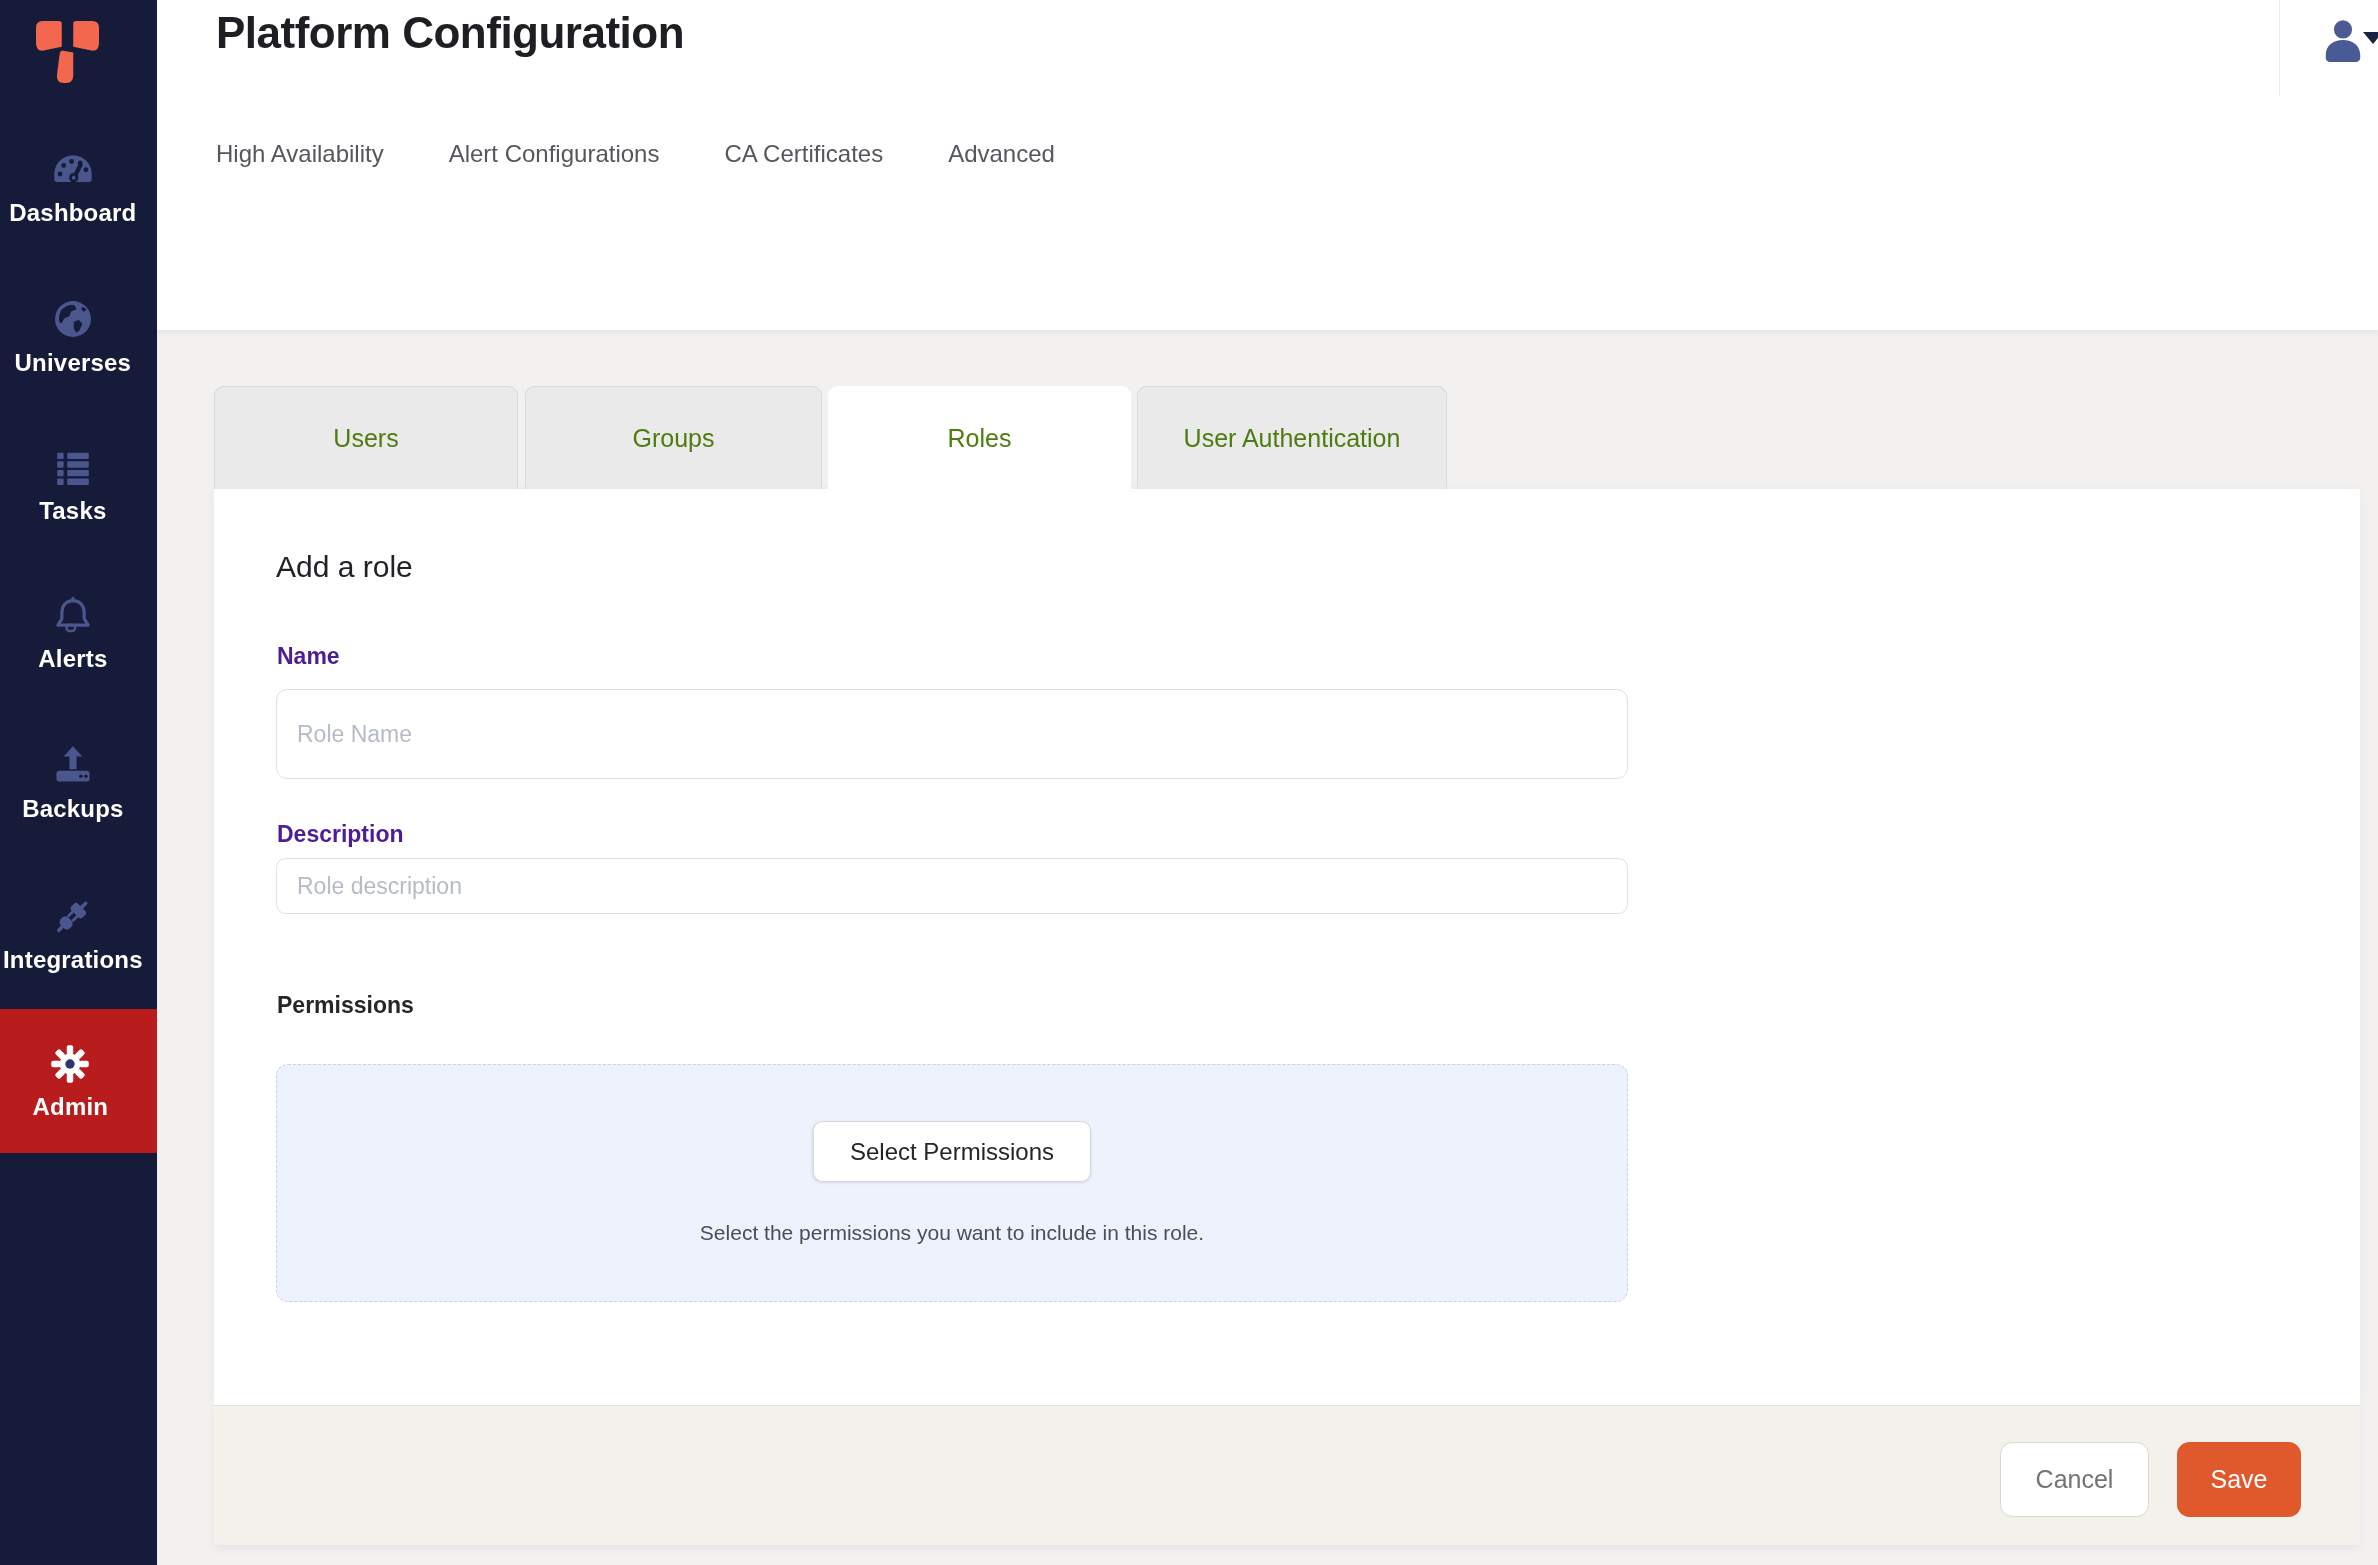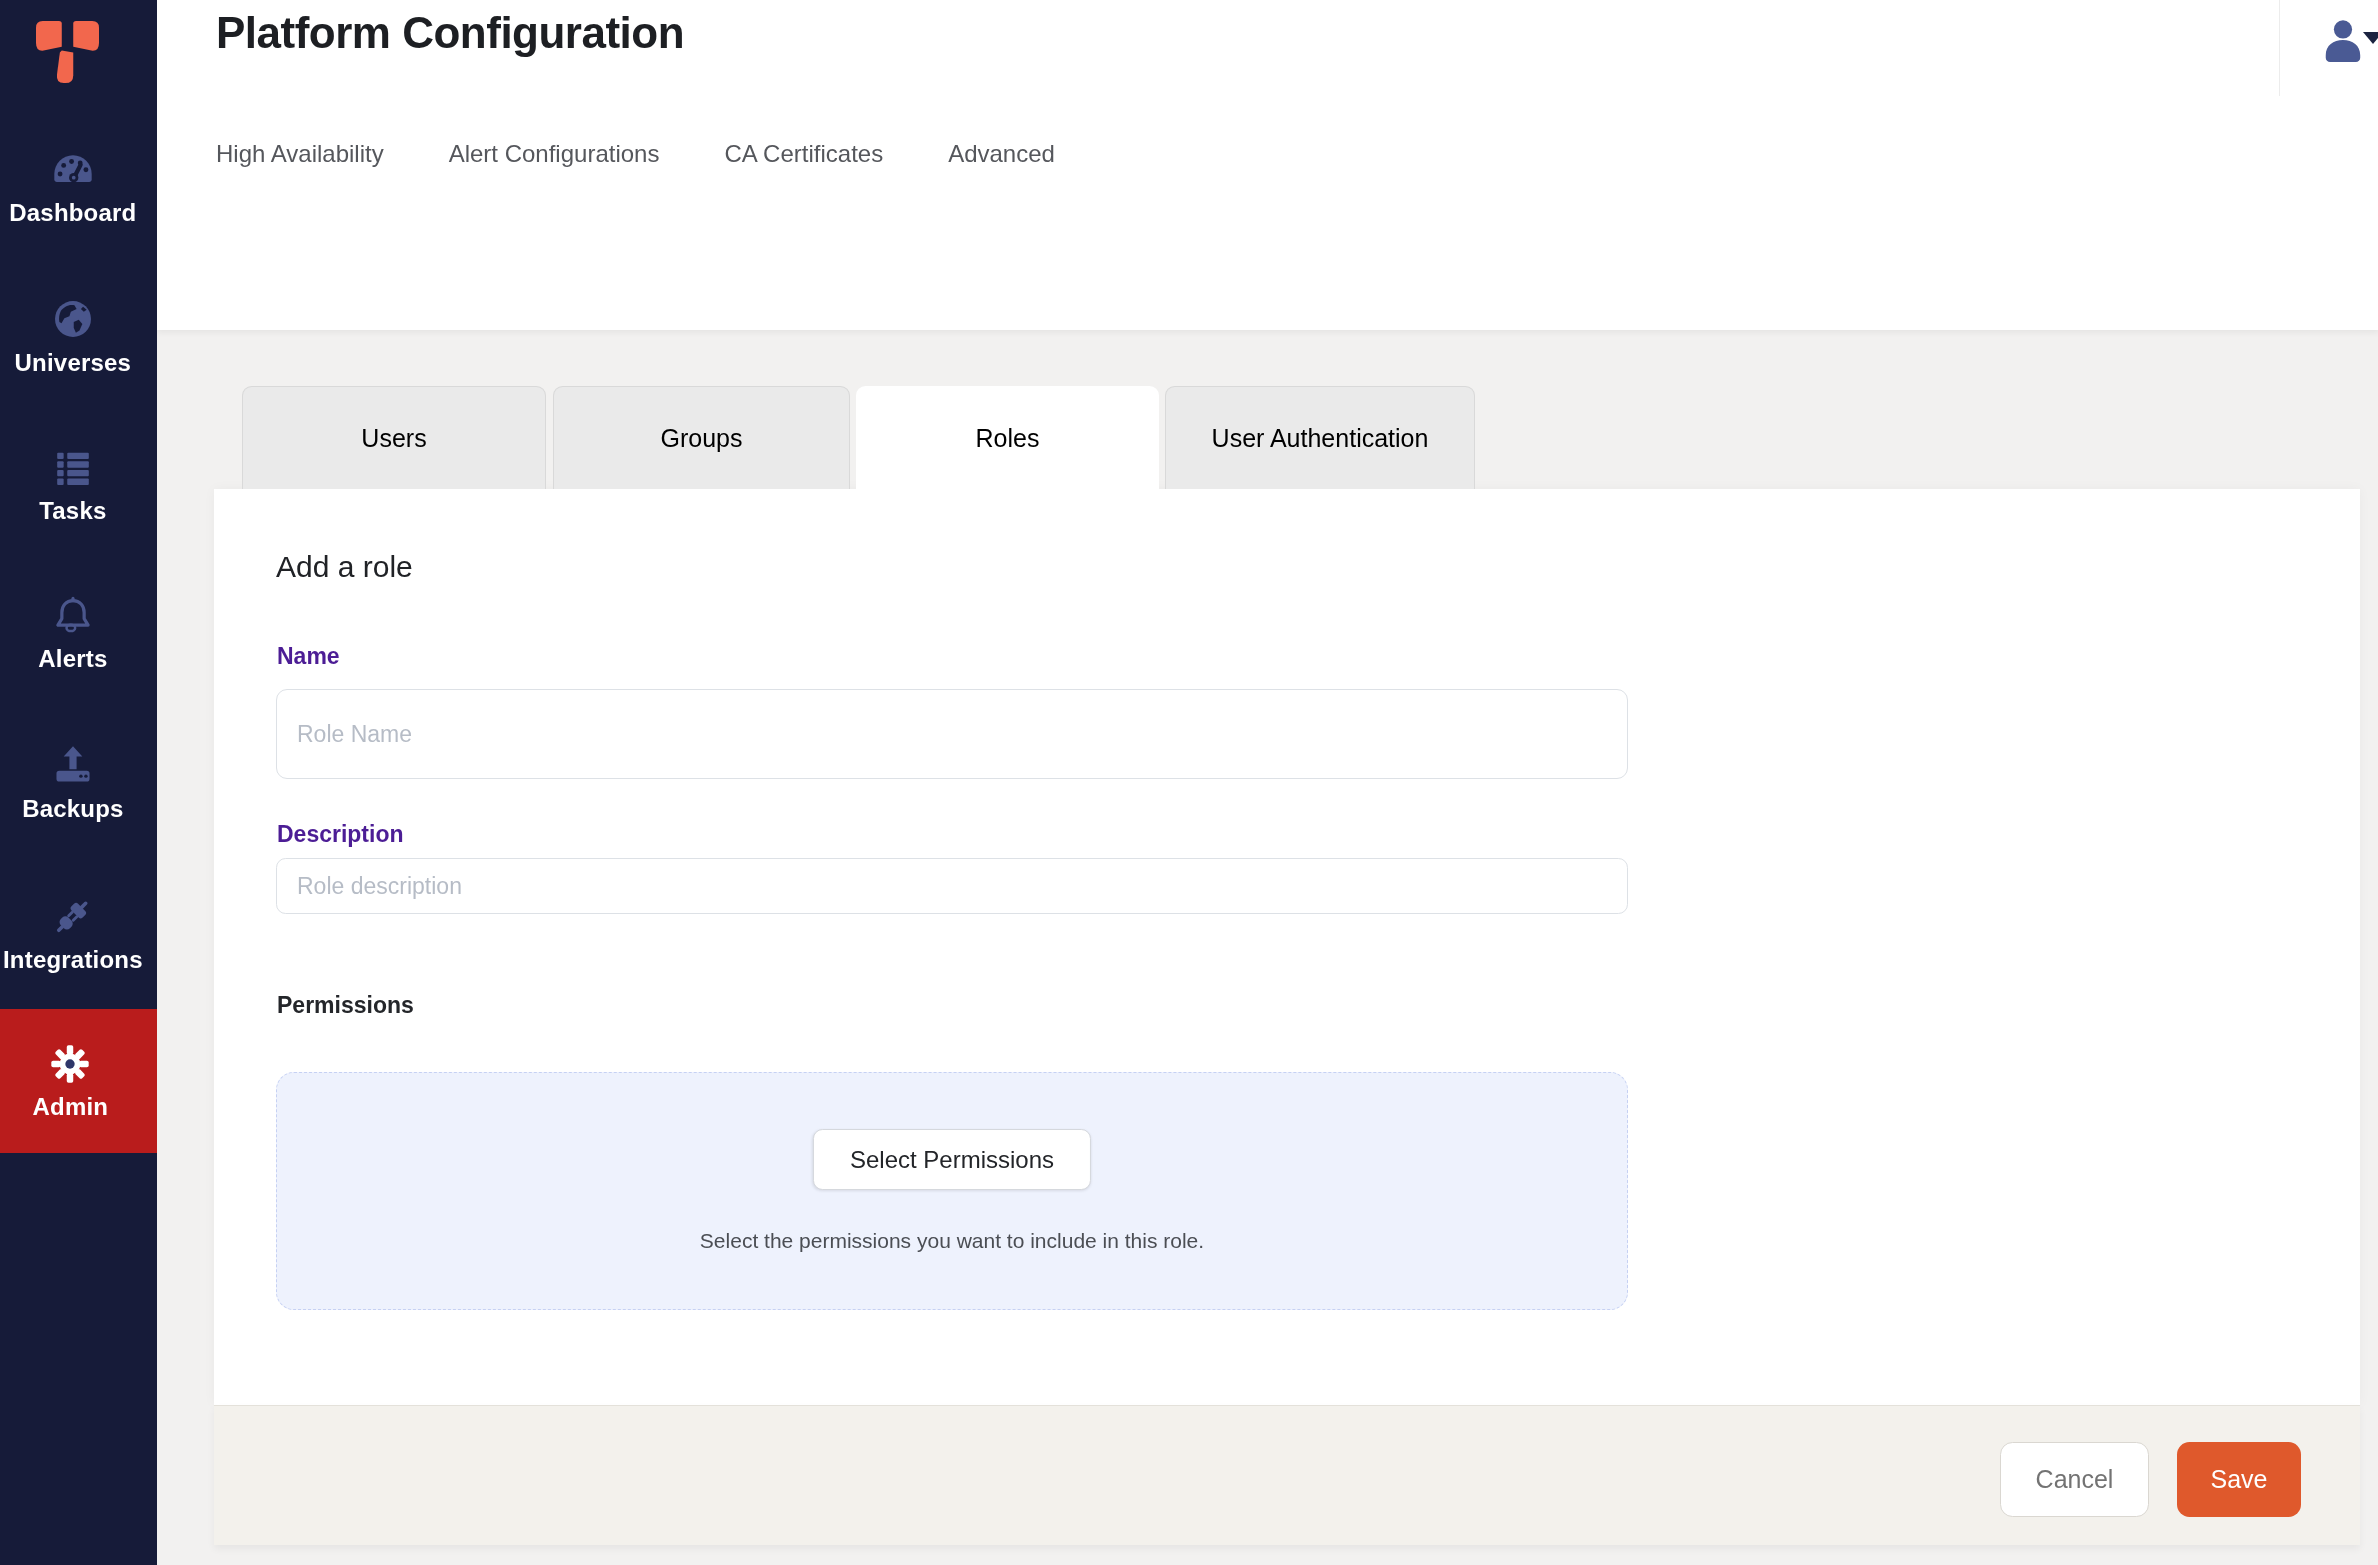--- a/index.html
+++ b/index.html
@@ -19,40 +19,40 @@
   .page-title { position:absolute; left:59px; top:7.7px; font-size:44px; font-weight:700; color:#1d1f23; letter-spacing:-0.5px; }
   .main-tabs { position:absolute; left:59px; top:138px; display:flex; gap:65px; }
   .main-tab { position:relative; font-size:24px; color:#55575c; line-height:31px; padding-bottom:37px; cursor:pointer; }
   .main-tab.active::after { content:""; position:absolute; left:-3.8px; right:-1.9px; top:59px; height:8.6px; background:#de6130; border-radius:1px; }
   .user-divider { position:absolute; left:2122px; top:0; width:1px; height:96px; background:#ececec; }
   .user-avatar { position:absolute; left:2163px; top:17.3px; width:45px; height:45px; cursor:pointer; }
   .user-chevron { position:absolute; left:2206px; top:32px; width:0; height:0; border-left:10.6px solid transparent; border-right:10.6px solid transparent; border-top:12.5px solid #1c2340; cursor:pointer; }
 
   
   .subtab { position:absolute; top:386px; height:103px; display:flex; align-items:center; justify-content:center;
-            font-size:25px; color:#000000; background:#eaeaea; border:1px solid #d9d9d9; border-bottom:none;
-            border-radius:9.6px 9.6px 0 0; cursor:pointer; z-index:3;margin-left:28px; }
+            font-size:25px; color:#4d7c0f; background:#eaeaea; border:1px solid #d9d9d9; border-bottom:none;
+            border-radius:9.6px 9.6px 0 0; cursor:pointer; z-index:3; }
   .subtab.active { background:#ffffff; border-color:transparent; height:104px; z-index:4; }
 
   
   .card-body { position:absolute; left:214px; top:489px; width:2146px; height:916px; background:#ffffff; box-shadow:0 0 11.5px rgba(0,0,0,0.04); z-index:1; }
   .form-heading { position:absolute; left:62px; top:61px; font-size:30px; font-weight:500; color:#202226; }
   .field-label { position:absolute; left:63px; font-size:23px; font-weight:700; color:#4c1d95; }
   .label-name { top:154px; }
   .label-desc { top:332px; }
   .label-perm { top:503px; font-weight:700; color:#24262a; }
   .text-input { position:absolute; left:62px; width:1352px; border:1.9px solid #dde1e6; border-radius:9.6px;
                 font-size:23px; color:#2a2c30; padding:0 20px; background:#fff; outline:none;
                 font-family:"Liberation Sans", sans-serif; }
   .text-input::placeholder { color:#b6bcc6; }
   .input-name { top:200px; height:90px;border-radius:11px; }
   .input-desc { top:369px; height:56px; }
 
   .perm-box { position:absolute; left:62px; top:575px; width:1352px; height:238px; background:#eef2fd;
-              border:1.9px dashed #c6d1f3; border-radius:18px;margin-top:8px; }
+              border:1.9px dashed #c6d1f3; border-radius:12px; }
   .perm-button { position:absolute; left:50%; transform:translateX(-50%); top:56px; height:61px; padding:0 36px;
                  background:#ffffff; border:1px solid #d5d8dd; border-radius:9.6px; box-shadow:0 1px 2.9px rgba(0,0,0,0.10);
                  font-size:24px; color:#232529; font-family:"Liberation Sans", sans-serif; cursor:pointer; }
   .perm-helper { position:absolute; left:0; right:0; top:156px; text-align:center; font-size:21px; color:#4b4e54; }
 
   
   .card-footer { position:absolute; left:214px; top:1405px; width:2146px; height:140px; background:#f3f1ec;
                  border-top:1px solid #e4e1da; box-shadow:0 3.8px 7.7px rgba(0,0,0,0.05); z-index:1; }
   .btn { position:absolute; top:36px; height:75px; border-radius:12.5px; font-size:25px; cursor:pointer;
          font-family:"Liberation Sans", sans-serif; display:flex; align-items:center; justify-content:center; }

